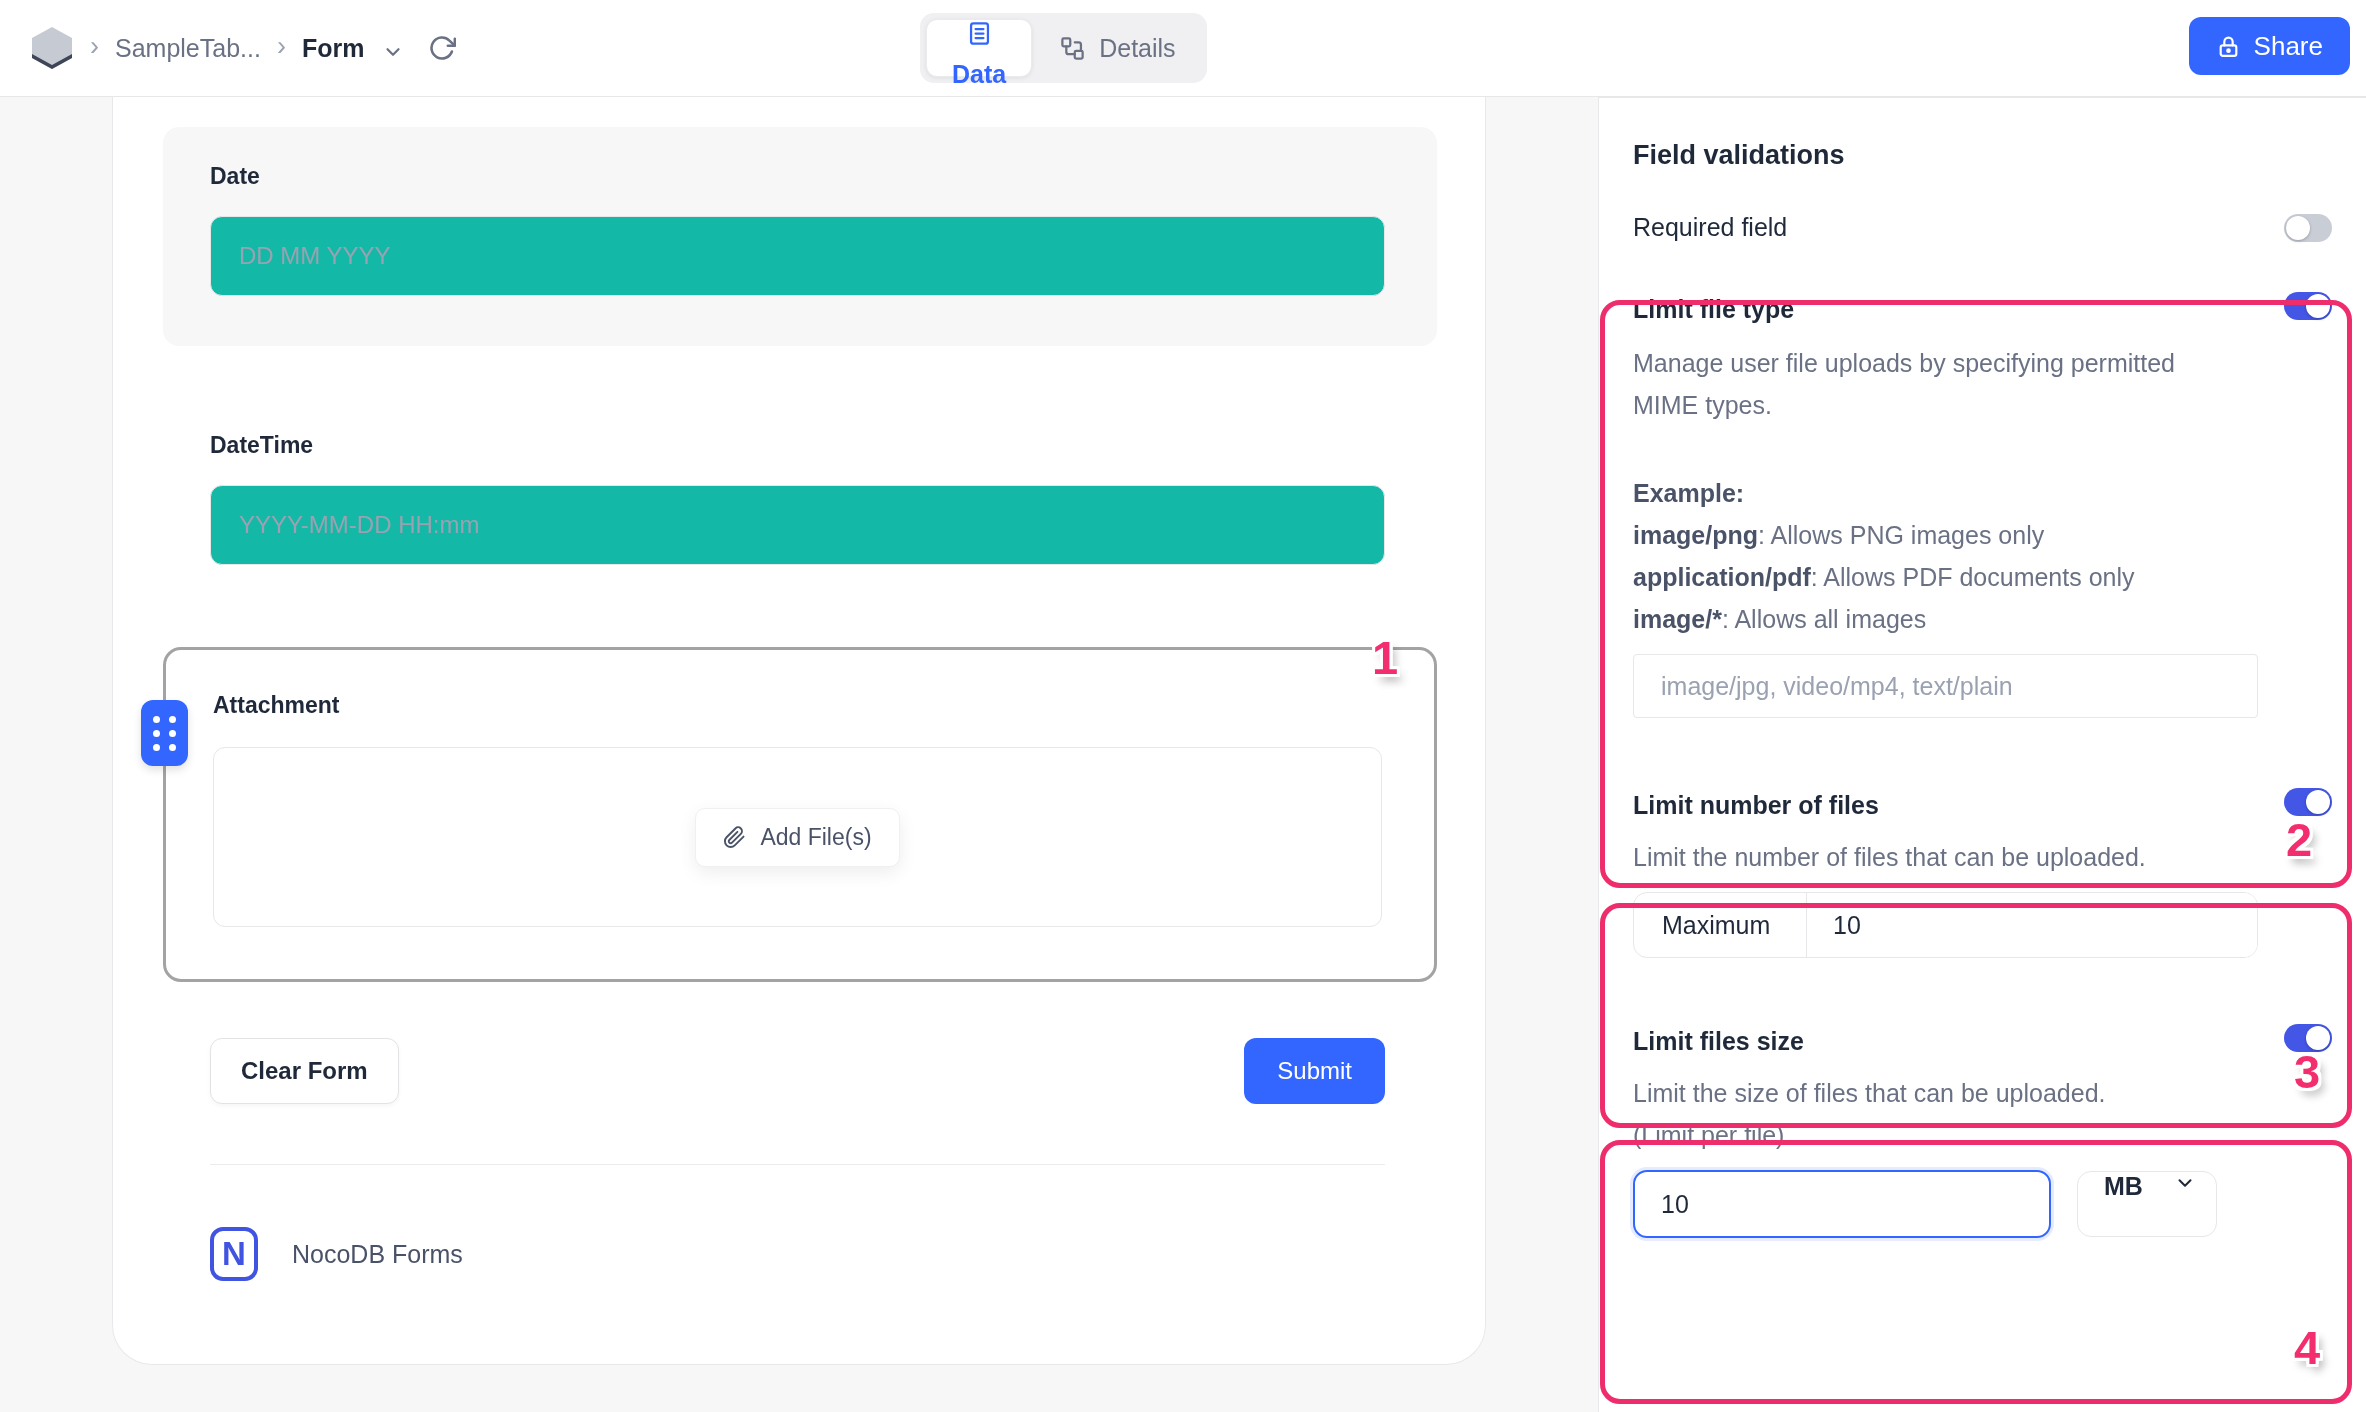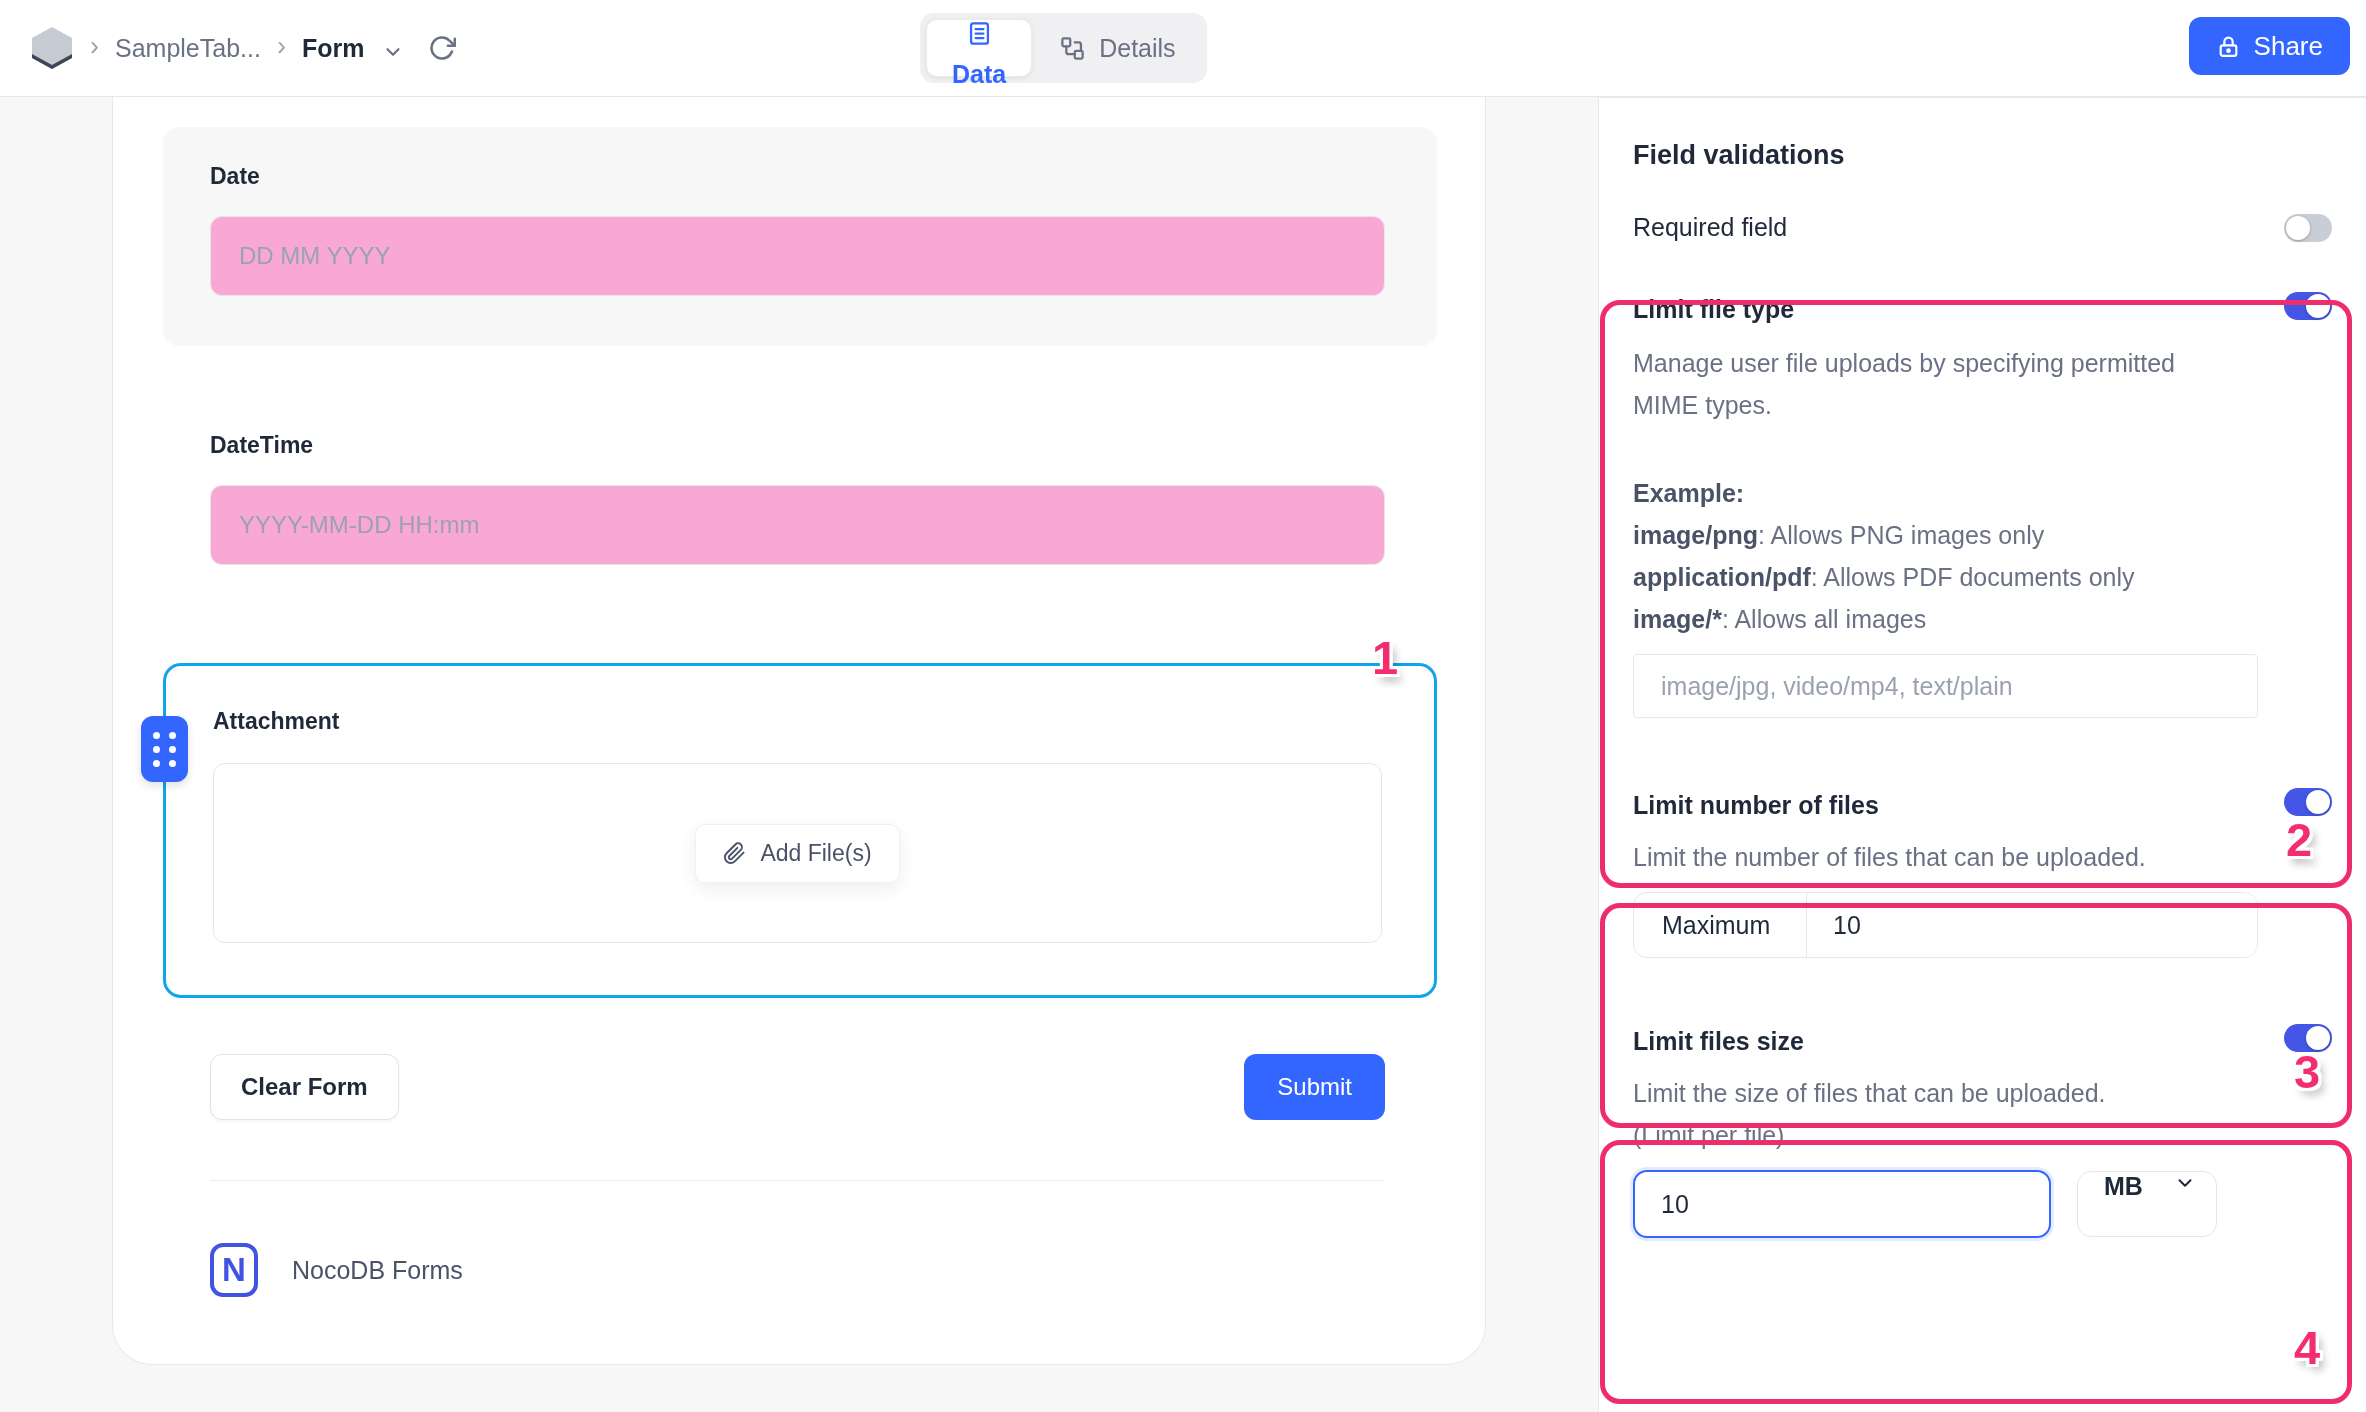--- a/index.html
+++ b/index.html
@@ -27,24 +27,24 @@
     font-size:26px;cursor:pointer;}
   
   .form-card{position:absolute;left:112px;top:97px;width:1374px;height:1268px;background:#fff;
     border:1px solid #E8E8EA;border-top:none;border-radius:0 0 40px 40px;z-index:1;}
   .form-inner{margin:0 48px 0 50px;}
   .field-section{padding:36px 52px 50px 47px;border-radius:16px;position:relative;}
   .date-section{background:#F7F7F8;margin-top:30px;}
   .datetime-section{margin-top:50px;}
   .field-label{font-size:23px;font-weight:700;color:#1F293A;margin-bottom:26px;}
   .text-input{width:100%;height:80px;border:1px solid #E7E7E9;border-radius:12px;font-size:24px;
-    color:#1F293A;padding:0 28px;background:#f9a8d4;outline:none;
+    color:#1F293A;padding:0 28px;background:#14b8a6;outline:none;
     font-family:"Liberation Sans","DejaVu Sans",sans-serif;}
   .text-input::placeholder{color:#9AA2B1;}
-  .attachment-section{margin-top:48px;border:3px solid #0ea5e9;border-radius:18px;
+  .attachment-section{margin-top:32px;border:3px solid #a3a3a3;border-radius:18px;
     padding:42px 52px 52px 47px;position:relative;}
   .drag-handle{position:absolute;left:-25px;top:50px;width:47px;height:66px;background:#3366FF;
     border-radius:12px;display:flex;align-items:center;justify-content:center;cursor:grab;
     box-shadow:0 4px 8px rgba(0,0,0,.12);}
   .drag-dots{display:grid;grid-template-columns:repeat(2,7px);gap:7px 9px;}
   .drag-dots i{width:7px;height:7px;background:#fff;border-radius:50%;}
   .drop-area{margin-top:28px;height:180px;border:1px solid #E7E7E9;border-radius:12px;
     display:flex;align-items:center;justify-content:center;}
   .add-files-chip{display:flex;align-items:center;gap:14px;background:#fff;border:1px solid #F0F0F1;
     border-radius:10px;padding:15px 27px;font-size:23px;color:#4A5268;cursor:pointer;

